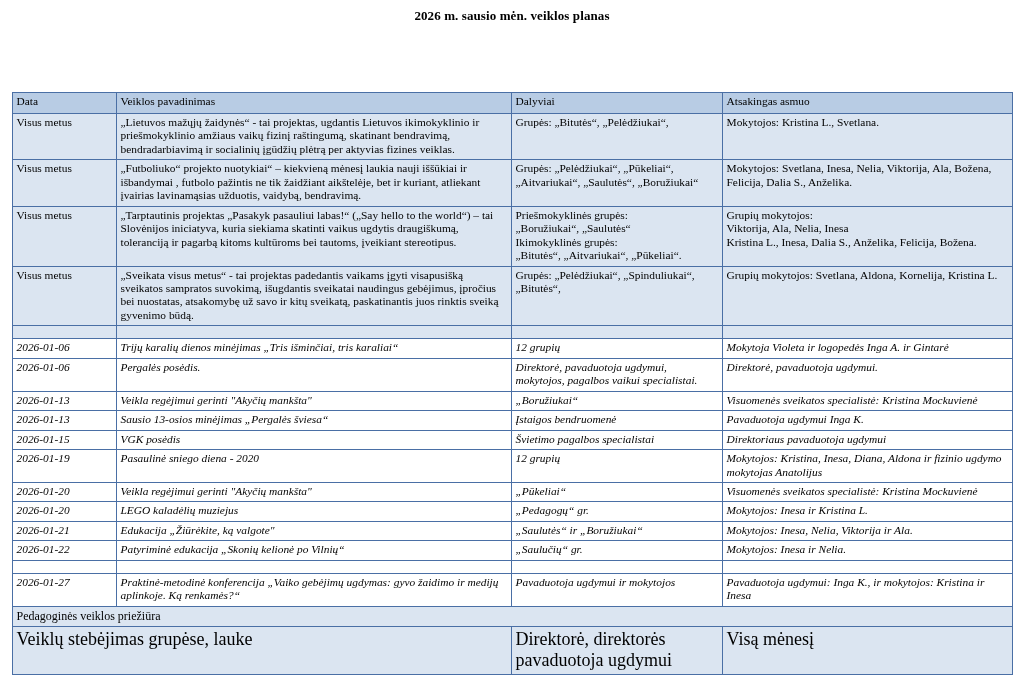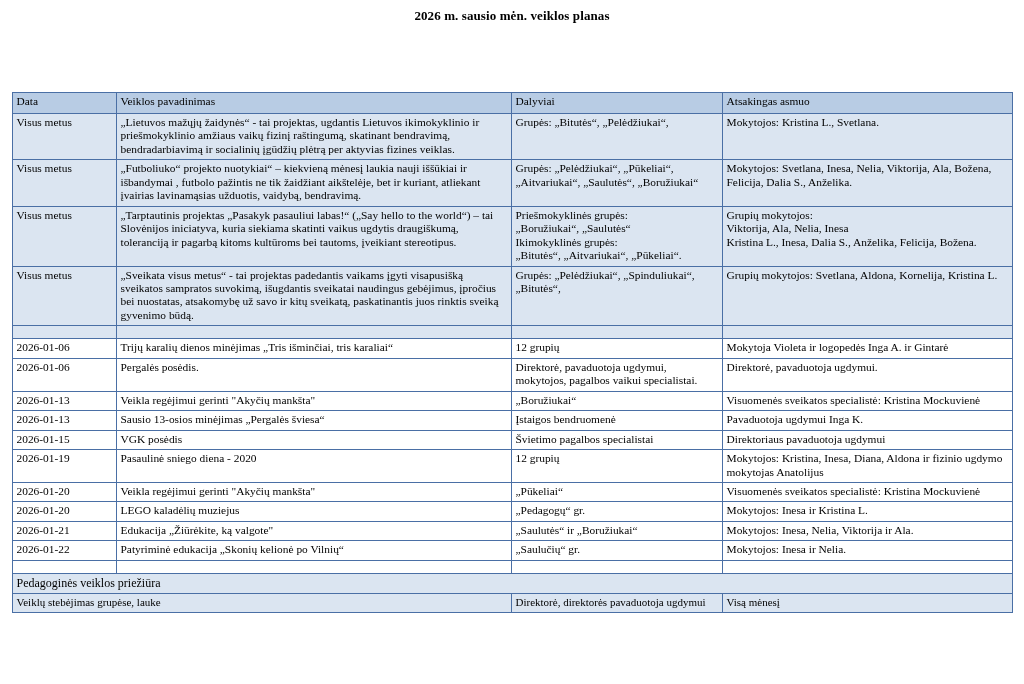--- a/index.html
+++ b/index.html
@@ -48,39 +48,40 @@
     background: #b8cce4;
     height: 15px;
     padding-top: 2px;
     padding-bottom: 2px;
   }
   tr.shade td {
     background: #dbe5f1;
   }
   tr.plain td {
     background: #ffffff;
+    font-style: italic;
   }
   .col-date   { width: 104px; }
   .col-act    { width: 395px; }
   .col-part   { width: 211px; }
   .col-resp   { width: 290px; }
   .justify {
     text-align: justify;
     text-justify: inter-word;
   }
   .footer-title td {
     text-align: center;
     background: #dbe5f1;
     padding: 3px 4px;
     font-size: 12px;
   }
   .footer-row td {
     text-align: center;
     background: #dbe5f1;
-    font-size: 11px;
+    font-size: 18px;
     padding: 5px 4px;
   }
   .spacer-row td {
     background: #dbe5f1;
     height: 7px;
     border-top: none;
     padding: 0;
   }
 </style>
 </head>
@@ -200,20 +201,26 @@
         <td>Patyriminė edukacija „Skonių kelionė po Vilnių“</td>
         <td>„Saulučių“ gr.</td>
         <td>Mokytojos: Inesa ir Nelia.</td>
       </tr>
       <tr class="spacer-row" style="background:#ffffff;">
         <td style="background:#ffffff;"></td>
         <td style="background:#ffffff;"></td>
         <td style="background:#ffffff;"></td>
         <td style="background:#ffffff;"></td>
       </tr>
+      <tr class="plain">
+        <td>2026-01-27</td>
+        <td class="justify">Praktinė-metodinė konferencija „Vaiko gebėjimų ugdymas: gyvo žaidimo ir medijų aplinkoje. Ką renkamės?“</td>
+        <td>Pavaduotoja ugdymui ir mokytojos</td>
+        <td>Pavaduotoja ugdymui: Inga K., ir mokytojos: Kristina ir Inesa</td>
+      </tr>
       <tr class="footer-title">
         <td colspan="4">Pedagoginės veiklos priežiūra</td>
       </tr>
       <tr class="footer-row">
         <td colspan="2">Veiklų stebėjimas grupėse, lauke</td>
         <td>Direktorė, direktorės pavaduotoja ugdymui</td>
         <td>Visą mėnesį</td>
       </tr>
     </tbody>
   </table>

